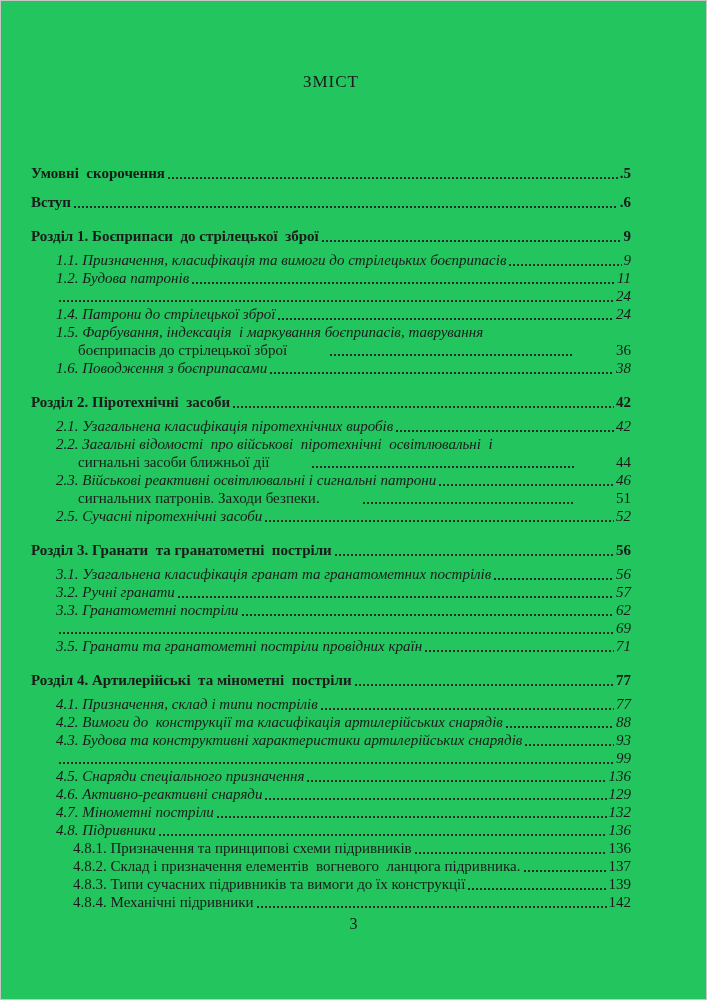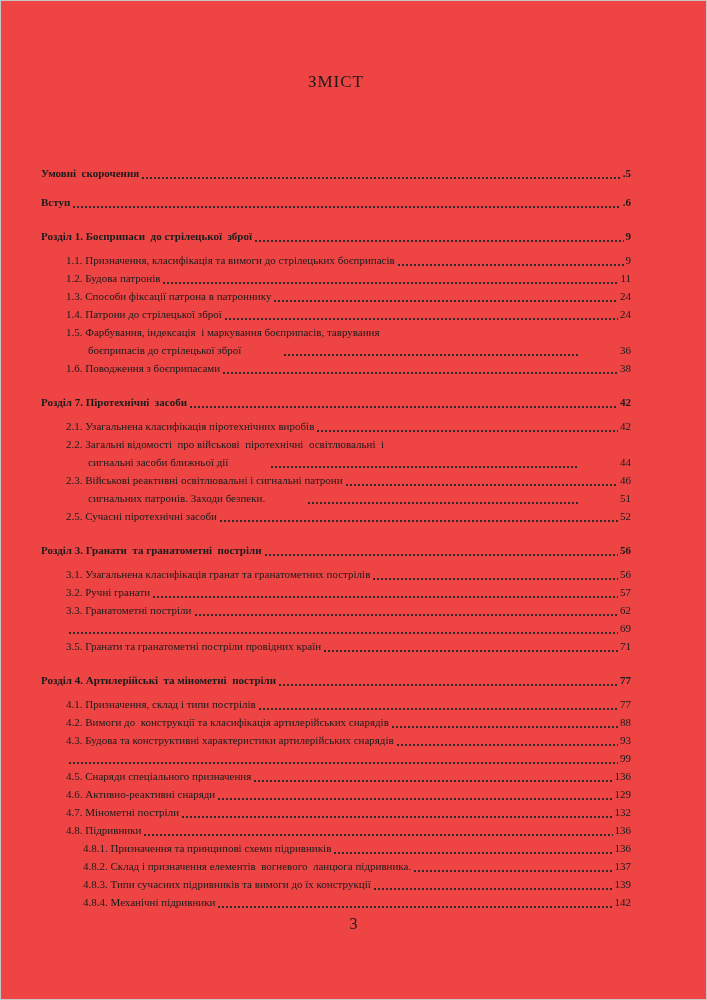--- a/index.html
+++ b/index.html
@@ -5,49 +5,49 @@
   html, body {
     margin: 0;
     padding: 0;
     background: #ffffff;
   }
   .page {
     position: relative;
     width: 707px;
     height: 1000px;
     box-sizing: border-box;
-    background: #ef4444;
+    background: #22c55e;
     border: 1px solid #c6c6c6;
-    padding: 71px 75px 0 40px;
+    padding: 71px 75px 0 30px;
     font-family: "Liberation Serif", "DejaVu Serif", serif;
     color: #1b1b1b;
     overflow: hidden;
   }
   .doc-title {
     text-align: center;
     font-size: 17px;
     line-height: 20px;
     letter-spacing: 1px;
     font-weight: normal;
   }
   .toc {
     margin-top: 72px;
-    font-size: 11px;
+    font-size: 15px;
     line-height: 18px;
   }
   .row {
     display: flex;
     align-items: baseline;
   }
   .row .lbl {
     white-space: pre-wrap;
   }
   .b { font-weight: bold; }
   .lvl0 { padding-left: 0; }
-  .lvl1 { padding-left: 25px; }
+  .lvl1 { padding-left: 25px; font-style: italic; }
   .lvl2 { padding-left: 42px; }
   .cont { padding-left: 47px; gap: 40px; }
   .intro { margin-bottom: 11px; }
   .sect  { margin-top: 16px; margin-bottom: 6px; }
   .leader {
     flex: 1 1 auto;
     min-width: 6px;
     height: 2px;
     align-self: flex-end;
     margin: 0 2px 3px 3px;
@@ -94,21 +94,20 @@
     <span class="lbl">1.1. Призначення, класифікація та вимоги до стрілецьких боєприпасів</span>
     <span class="leader"></span>
     <span class="pg">9</span>
   </div>
       <div class="row lvl1">
     <span class="lbl">1.2. Будова патронів</span>
     <span class="leader"></span>
     <span class="pg">11</span>
   </div>
       <div class="row lvl1">
-    <span class="lbl">1.3. Способи фіксації патрона в патроннику</span>
     <span class="leader"></span>
     <span class="pg">24</span>
   </div>
       <div class="row lvl1">
     <span class="lbl">1.4. Патрони до стрілецької зброї</span>
     <span class="leader"></span>
     <span class="pg">24</span>
   </div>
       <div class="row lvl1">
     <span class="lbl">1.5. Фарбування, індексація  і маркування боєприпасів, таврування</span>
@@ -118,21 +117,21 @@
     <span class="lbl">боєприпасів до стрілецької зброї</span>
     <span class="leader"></span>
     <span class="pg">36</span>
   </div>
       <div class="row lvl1">
     <span class="lbl">1.6. Поводження з боєприпасами</span>
     <span class="leader"></span>
     <span class="pg">38</span>
   </div>
       <div class="row b sect lvl0">
-    <span class="lbl">Розділ 7. Піротехнічні  засоби</span>
+    <span class="lbl">Розділ 2. Піротехнічні  засоби</span>
     <span class="leader"></span>
     <span class="pg">42</span>
   </div>
       <div class="row lvl1">
     <span class="lbl">2.1. Узагальнена класифікація піротехнічних виробів</span>
     <span class="leader"></span>
     <span class="pg">42</span>
   </div>
       <div class="row lvl1">
     <span class="lbl">2.2. Загальні відомості  про військові  піротехнічні  освітлювальні  і</span>

